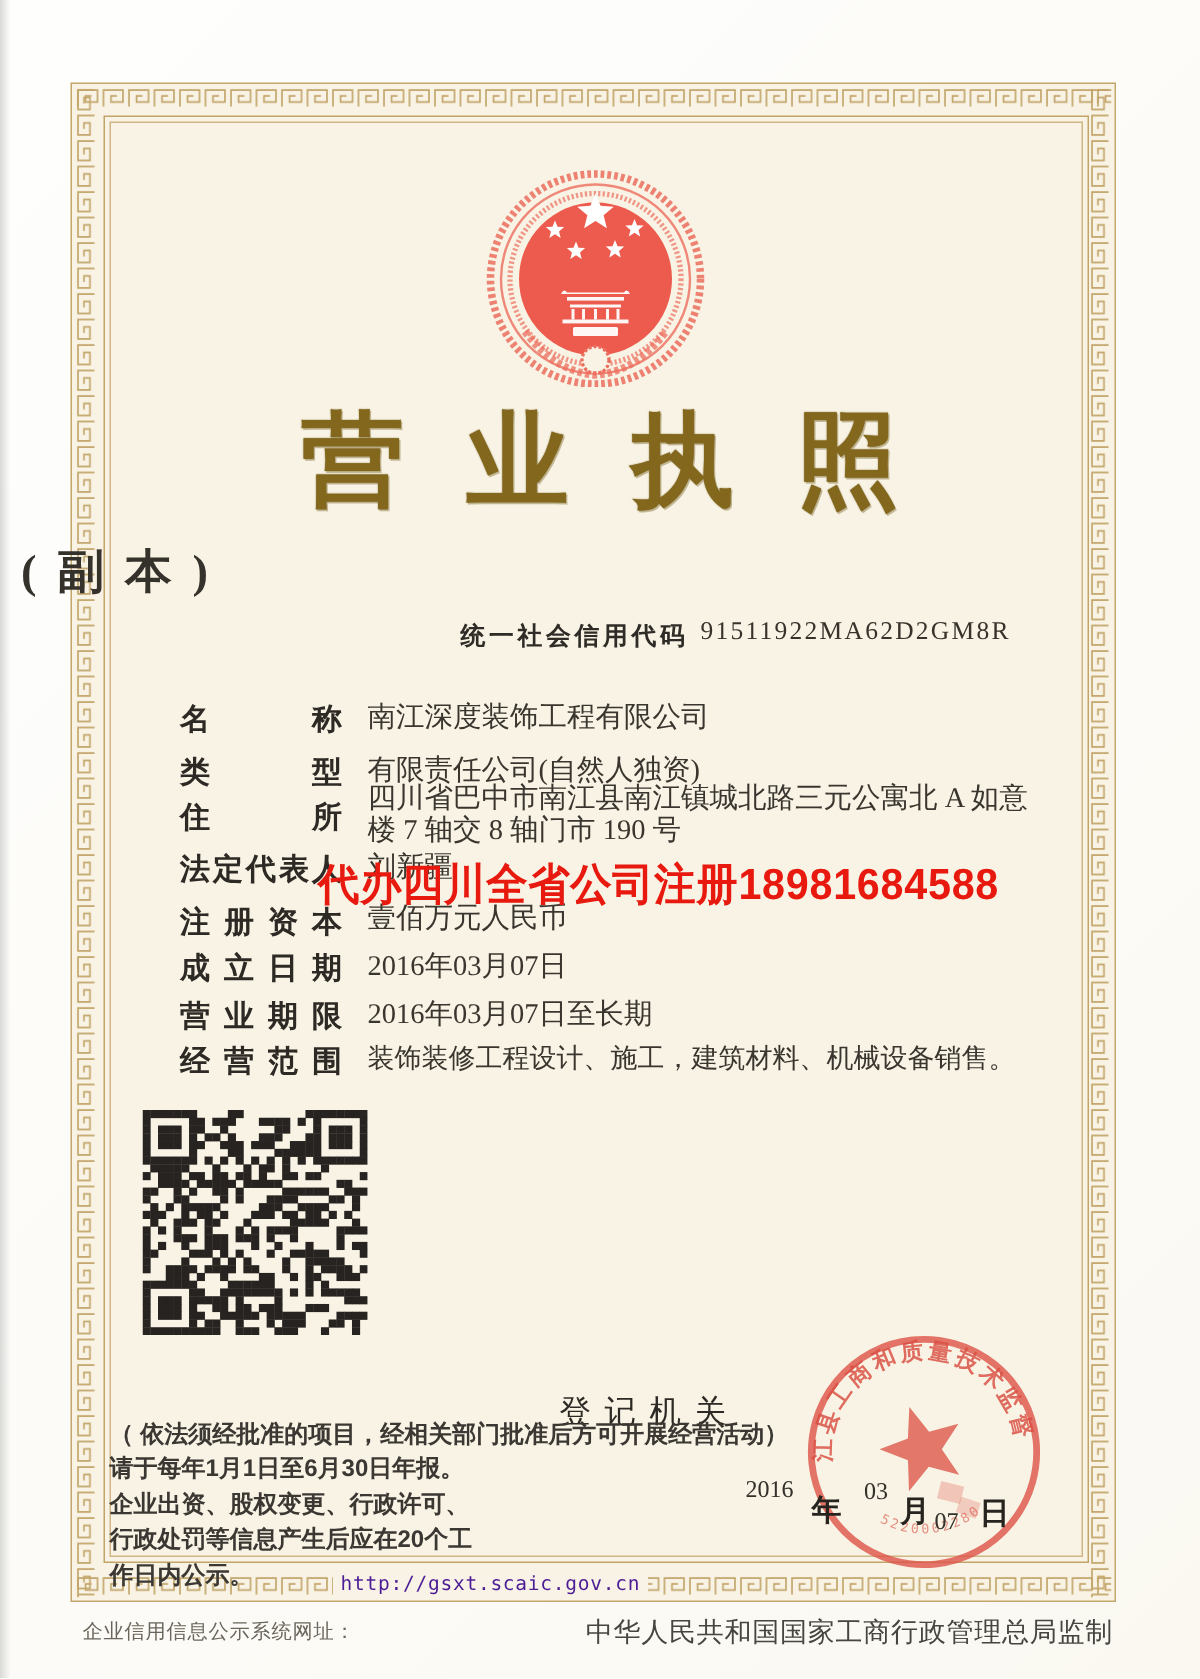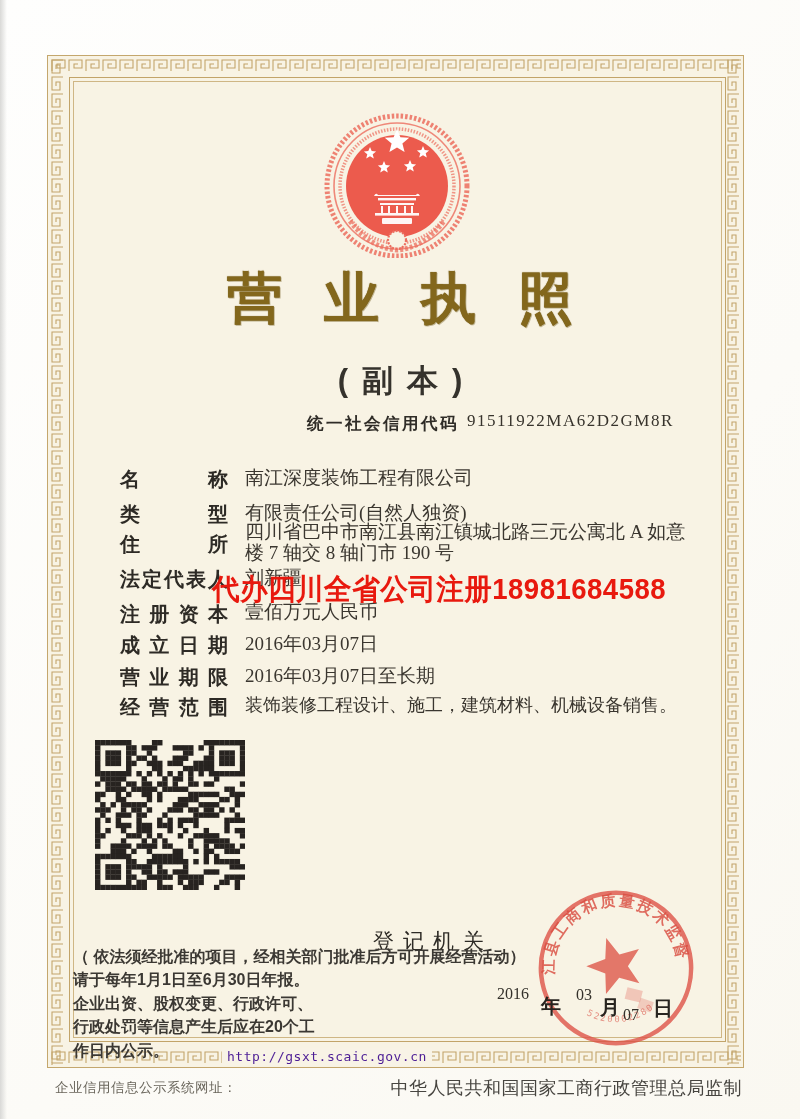--- a/index.html
+++ b/index.html
@@ -8,25 +8,25 @@
   .edge-shadow{position:absolute;left:0;top:0;width:7px;height:1119px;background:linear-gradient(90deg,#d9d9d7,rgba(255,255,255,0));}
 
   
   .frame{position:absolute;left:47px;top:55px;width:695px;height:1011px;border:1px solid #c4a76d;background:#f8f3e4;}
   .band{position:absolute;}
   .inner-line-1{position:absolute;left:69px;top:77px;width:655px;height:963px;border:1px solid #c2a469;}
   .inner-line-2{position:absolute;left:73px;top:81px;width:647px;height:955px;border:1px solid #cfb684;}
 
   
   .emblem{position:absolute;left:322px;top:106px;}
-  .title{position:absolute;left:0;top:262px;width:800px;text-align:center;font-size:55px;font-weight:900;
+  .title{position:absolute;left:0;top:262px;width:800px;text-align:center;font-size:68px;font-weight:900;
          color:#83671c;letter-spacing:42px;text-indent:42px;white-space:nowrap;
          text-shadow:0 0 1px #6d5514, 1px 1px 0 rgba(109,85,20,.35);}
-  .subtitle{position:absolute;left:0;top:360px;width:800px;text-align:center;font-size:31px;font-weight:700;
-            color:#35322c;letter-spacing:14px;text-indent:14px;}
+  .subtitle{position:absolute;left:0;top:360px;width:800px;font-size:31px;font-weight:700;
+            color:#35322c;letter-spacing:14px;text-indent:14px;font-family:Liberation Serif, serif;}
   .code-label{position:absolute;left:307px;top:413px;font-size:16.5px;font-weight:700;color:#2f2c27;letter-spacing:2.5px;}
   .code-value{position:absolute;left:467px;top:411px;font-size:17px;color:#37332c;letter-spacing:1.5px;
               font-family:"Liberation Serif",serif;}
 
   
   .flabel{position:absolute;left:120px;width:108px;font-size:20px;font-weight:600;color:#2d2a25;
           text-align:justify;text-align-last:justify;}
   .fvalue{position:absolute;left:245px;font-size:19px;color:#3a362f;font-family:"Liberation Serif",serif;white-space:nowrap;}
   .fvalue.small{font-size:18px;}
 

